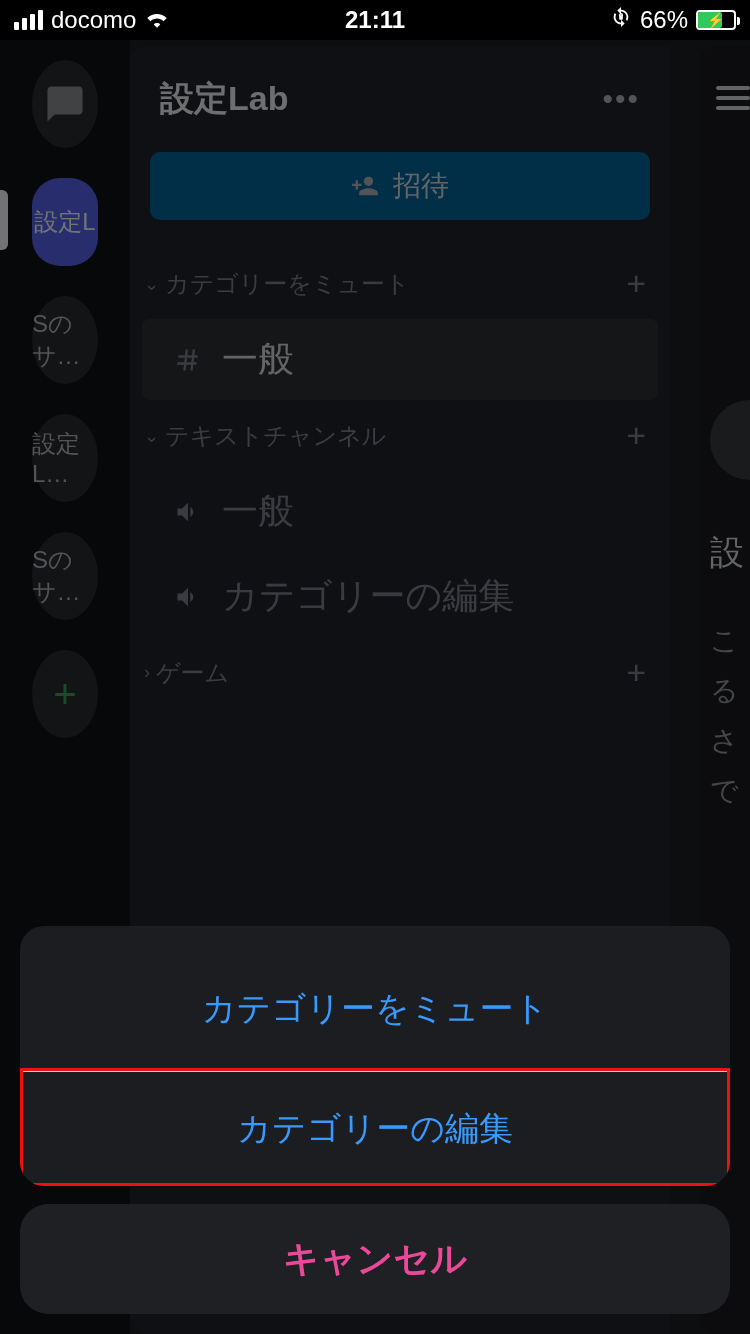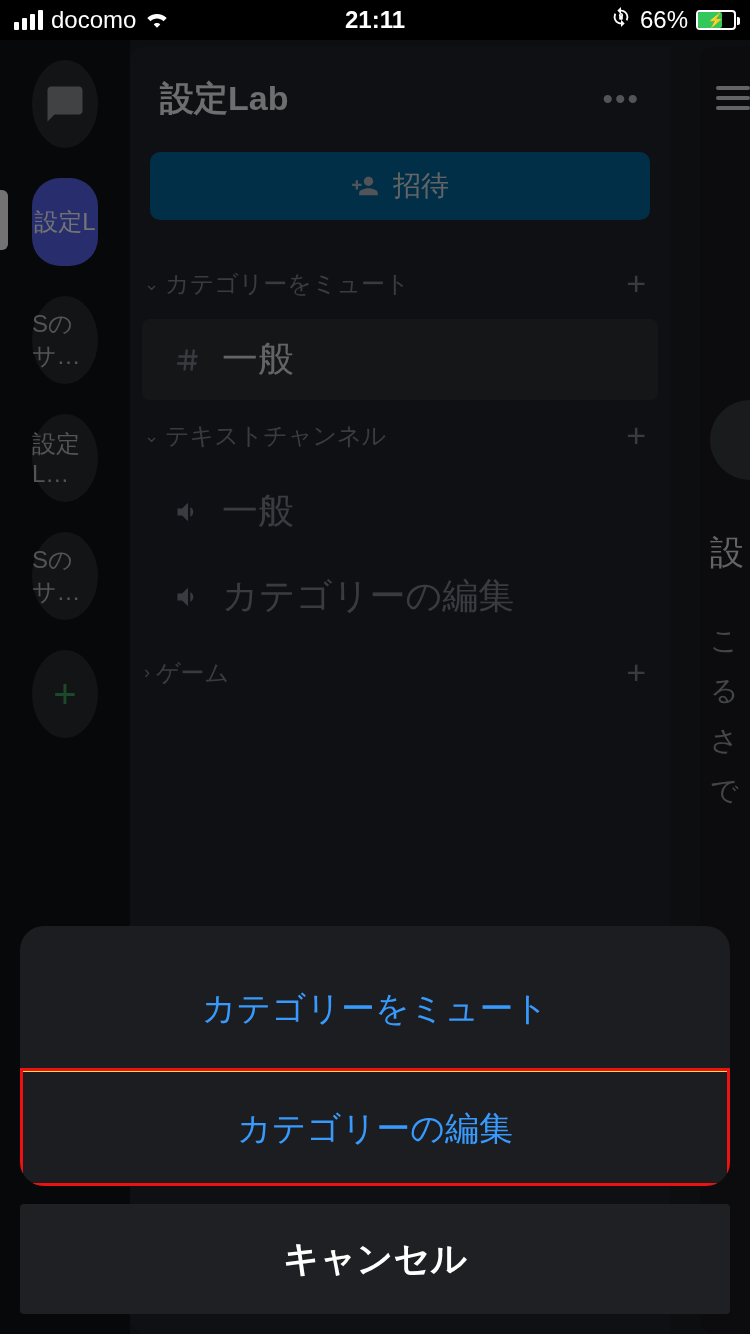--- a/index.html
+++ b/index.html
@@ -58,21 +58,21 @@
   .peek-avatar{ width:80px; height:80px; border-radius:50%; background:#3b3d42; margin-top:260px;}
   .peek-text{ color:#dbdee1; font-size:34px; margin-top:20px;}
   .peek-body{ color:#9a9ca1; font-size:28px; line-height:50px; margin-top:10px;}
 
   
   .action-sheet{ position:absolute; left:20px; right:20px; bottom:20px; z-index:100; display:flex; flex-direction:column; gap:18px;}
   .sheet-group{ background:#1c1d21; border-radius:24px; overflow:hidden;}
   .sheet-item{ height:118px; display:flex; align-items:center; justify-content:center; color:#389afc; font-size:34px; border-top:4px solid #fde047;}
   .sheet-item:first-child{ border-top:none;margin-top:24px;}
   .sheet-item.highlight{ outline:3px solid #e11; outline-offset:-3px;}
-  .sheet-cancel{ background:#1e2024; border-radius:4px; height:110px; display:flex; align-items:center; justify-content:center; color:#ffffff; font-size:36px; font-weight:700;}
+  .sheet-cancel{ background:#1e2024; border-radius:28px; height:110px; display:flex; align-items:center; justify-content:center; color:#ec4899; font-size:36px; font-weight:700;}
 
 </style>
 </head>
 <body>
 
 <div class="status-bar">
   <div class="status-left">
     <div class="sig-bars">
         <span></span>
         <span></span>

